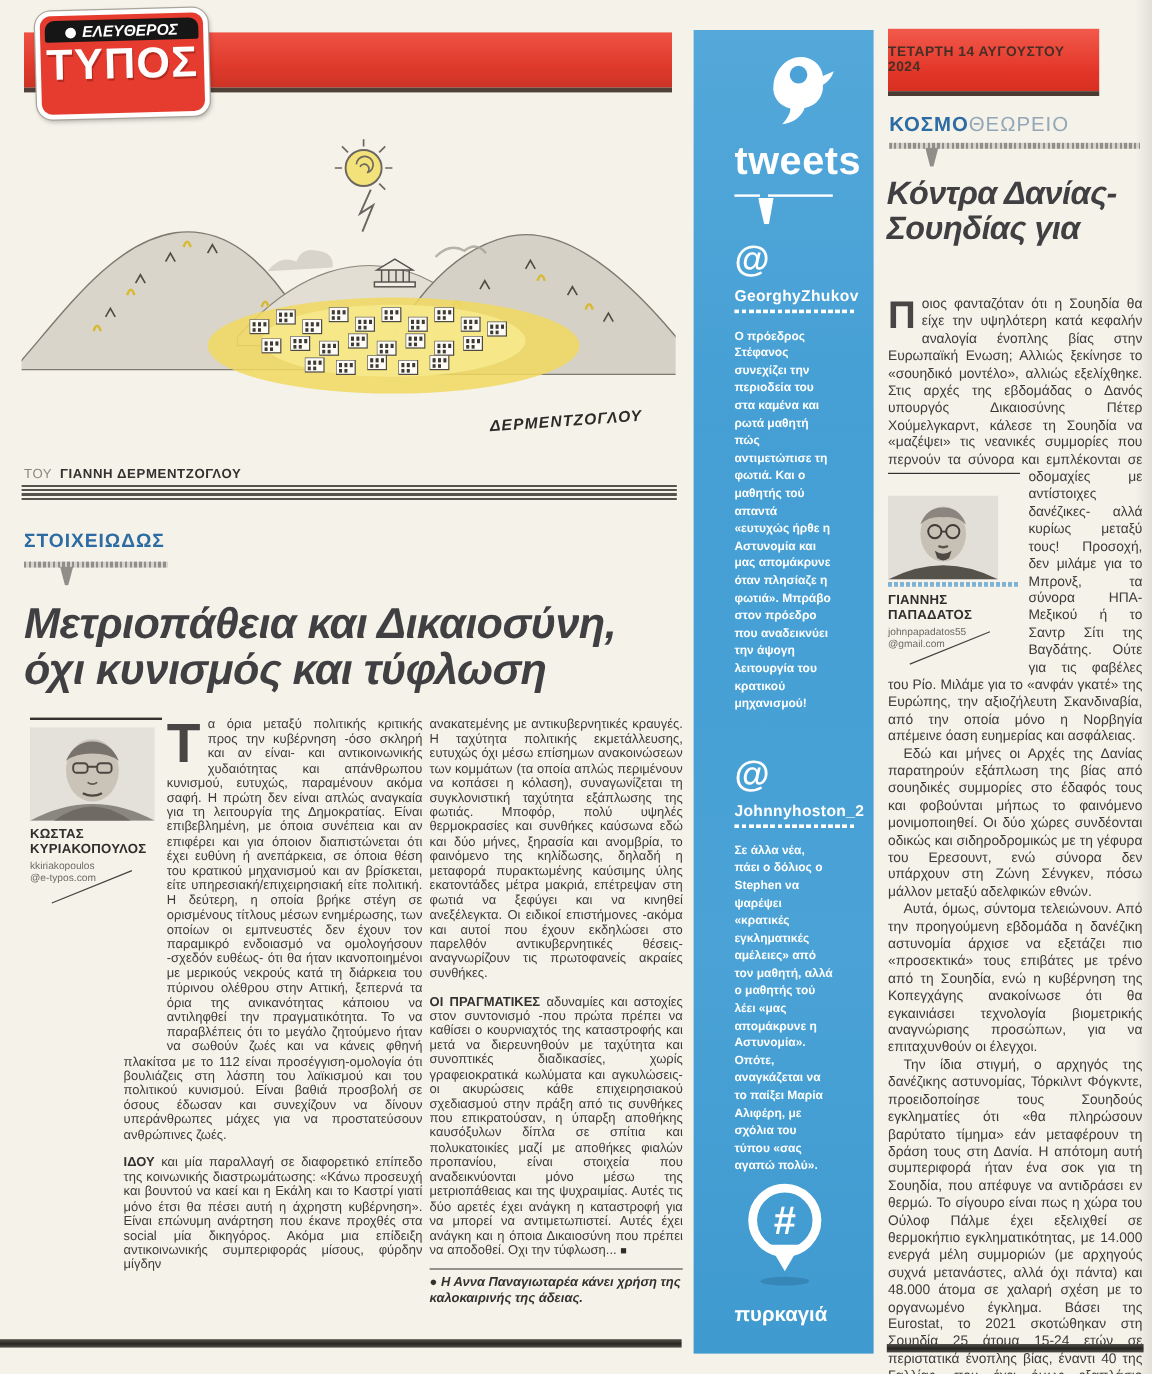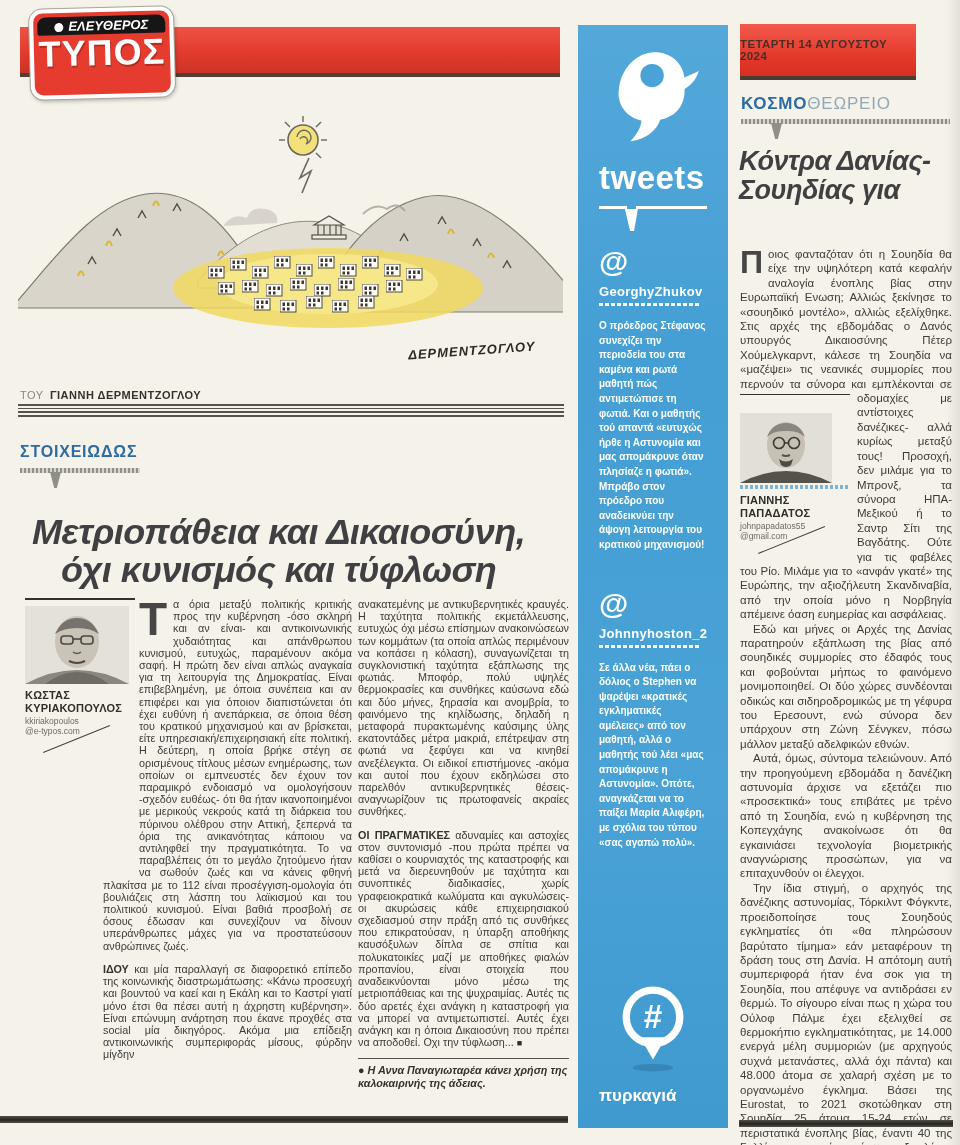--- a/index.html
+++ b/index.html
@@ -73,21 +73,21 @@
   .portrait{display:block;}
   .photo-hatch{height:4px;margin-top:2px;background:repeating-linear-gradient(90deg,#7fb3d4 0 3px,transparent 3px 5px);}
   .author-name{font-weight:800;font-size:11px;line-height:12.5px;color:#2f2e2b;margin-top:5px;letter-spacing:.2px;}
   .author-mail{font-size:8.5px;line-height:10px;color:#6d6a64;margin-top:2px;}
   .slash{width:72px;border-top:1.5px solid #44423d;transform:rotate(-22deg);transform-origin:left top;
     margin:16px 0 0 18px;}
 
   
   .tweets-col{position:absolute;left:578px;top:25px;width:150px;height:1103px;
     background:linear-gradient(180deg,#54a8da,#459fd4 30%,#4aa2d6 70%,#3f9acf);
-    box-sizing:border-box;padding:14px 21px 22px;display:flex;flex-direction:column;color:#fff;}
+    box-sizing:border-box;padding:14px 34px 22px;display:flex;flex-direction:column;color:#fff;}
   .bird{margin:4px auto 0;}
   .tweets-title{font-weight:800;font-size:33px;letter-spacing:.5px;line-height:1;margin-top:6px;}
   .rule-white{height:3px;margin-top:12px;
     background:linear-gradient(90deg,#fff 0 26%,transparent 26% 34%,#fff 34% 100%);position:relative;}
   .rule-white::after{content:"";position:absolute;left:24%;top:3px;width:13px;height:22px;background:#fff;
     clip-path:polygon(0 0,100% 0,70% 100%,40% 100%);}
   .at{font-weight:700;font-size:30px;line-height:1;}
   .tw1 .at{margin-top:38px;} .tw2 .at{margin-top:36px;}
   .handle{font-weight:700;font-size:13px;letter-spacing:.3px;margin-top:7px;}
   .handle-rule{height:3px;width:102px;margin-top:4px;
@@ -217,21 +217,21 @@
   </div>
   <div class="cartoon-credit">
     <span>ΤΟΥ</span>
     <b>ΓΙΑΝΝΗ ΔΕΡΜΕΝΤΖΟΓΛΟΥ</b>
   </div>
   <div class="multi-rule"></div>
 
   <div class="kicker main-kicker">ΣΤΟΙΧΕΙΩΔΩΣ</div>
   <div class="rule-dot main-rule"></div>
 
-  <h1 class="headline main-headline" style="margin:16px;text-align:center;">
+  <h1 class="headline main-headline" style="margin:4px;">
     <span style="display:block;">Μετριοπάθεια και Δικαιοσύνη,</span>
     <span style="display:block;">όχι κυνισμός και τύφλωση</span>
   </h1>
 
   <div class="col1" style="position:absolute;">
     <div class="author-card author-main">
       <svg class="portrait" width="104" height="78" viewBox="0 0 104 78">
         <rect width="104" height="78" fill="#e4e1da"></rect>
         <path d="M0,78 Q52,50 104,78 Z" fill="#8a8680"></path>
         <path d="M20,78 Q52,54 84,78 Z" fill="#6f6b64"></path>

